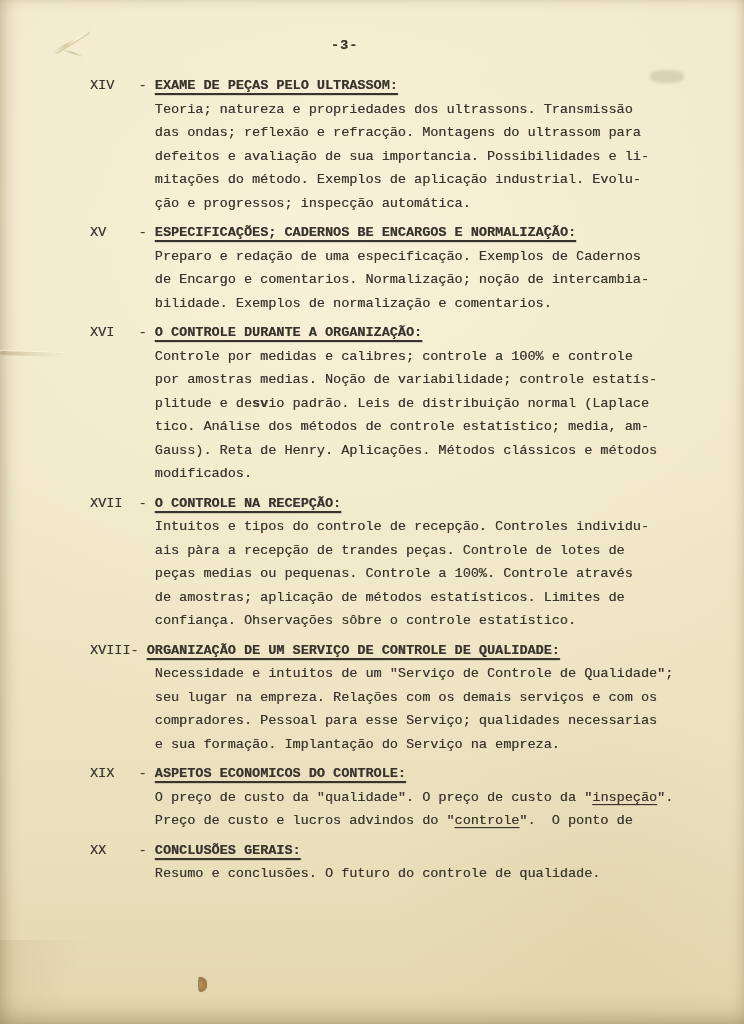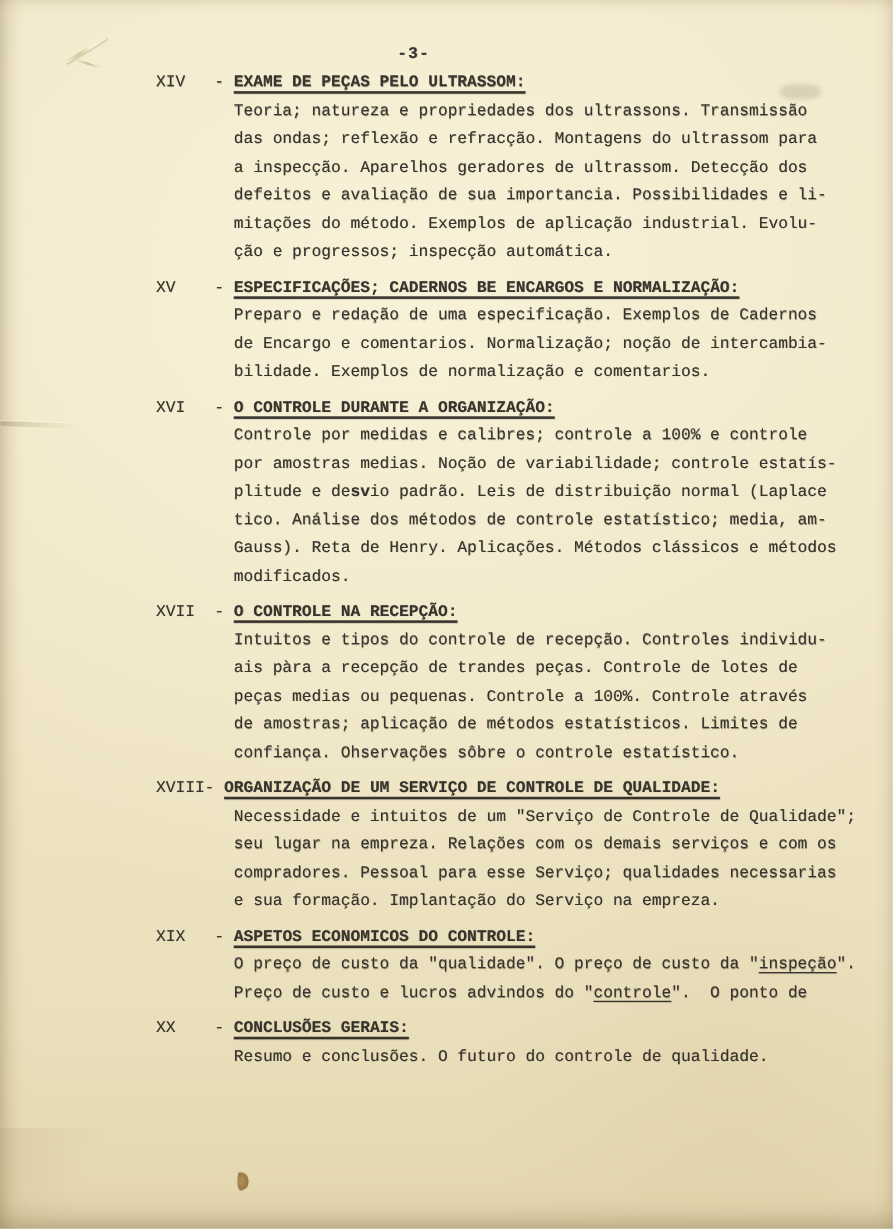--- a/index.html
+++ b/index.html
@@ -28,21 +28,21 @@
       inset -9px 0 14px -10px rgba(120,100,60,0.28),
       inset 0 -18px 24px -14px rgba(105,88,52,0.42),
       inset 0 10px 14px -10px rgba(150,130,85,0.18);
   }
   .page-number{
     position:absolute;top:38px;left:331px;
     font-size:13.5px;font-weight:bold;letter-spacing:1px;
     text-shadow:0.3px 0.3px 0.6px rgba(56,52,45,0.6);
   }
   .sections{
-    position:absolute;top:58px;left:90px;right:46px;margin-left:40px;
+    position:absolute;top:74px;left:90px;right:46px;
   }
   .section + .section{margin-top:6px;}
   .line{
     white-space:pre;
     font-size:13.5px;line-height:23.5px;
     text-shadow:0.3px 0.3px 0.6px rgba(56,52,45,0.55);
   }
   .body-line{padding-left:8ch;}
   .title-line .title{
     font-weight:bold;
@@ -92,21 +92,20 @@
 </head>
 <body>
 
 <div class="page">
   <div class="page-number">-3-</div>
   <div class="sections">
       <div class="section">
         <div class="line title-line"><span class="prefix">XIV   - </span><span class="title">EXAME DE PEÇAS PELO ULTRASSOM:</span></div>
         <div class="line body-line">Teoria; natureza e propriedades dos ultrassons. Transmissão</div>
         <div class="line body-line">das ondas; reflexão e refracção. Montagens do ultrassom para</div>
-        <div class="line body-line">a inspecção. Aparelhos geradores de ultrassom. Detecção dos</div>
         <div class="line body-line">defeitos e avaliação de sua importancia. Possibilidades e li-</div>
         <div class="line body-line">mitações do método. Exemplos de aplicação industrial. Evolu-</div>
         <div class="line body-line">ção e progressos; inspecção automática.</div>
       </div>
       <div class="section">
         <div class="line title-line"><span class="prefix">XV    - </span><span class="title">ESPECIFICAÇÕES; CADERNOS BE ENCARGOS E NORMALIZAÇÃO:</span></div>
         <div class="line body-line">Preparo e redação de uma especificação. Exemplos de Cadernos</div>
         <div class="line body-line">de Encargo e comentarios. Normalização; noção de intercambia-</div>
         <div class="line body-line">bilidade. Exemplos de normalização e comentarios.</div>
       </div>

